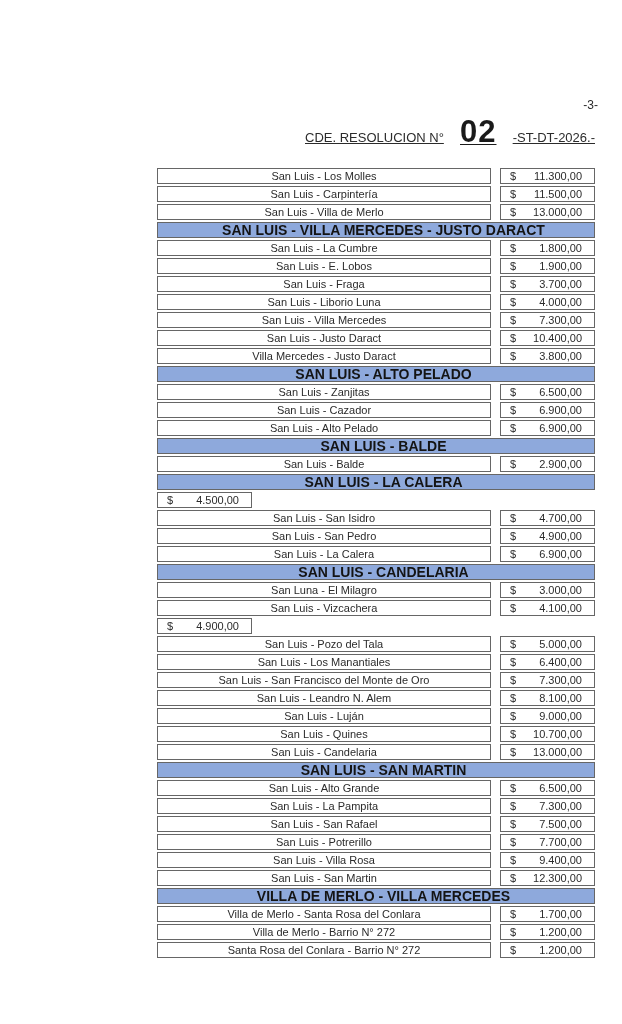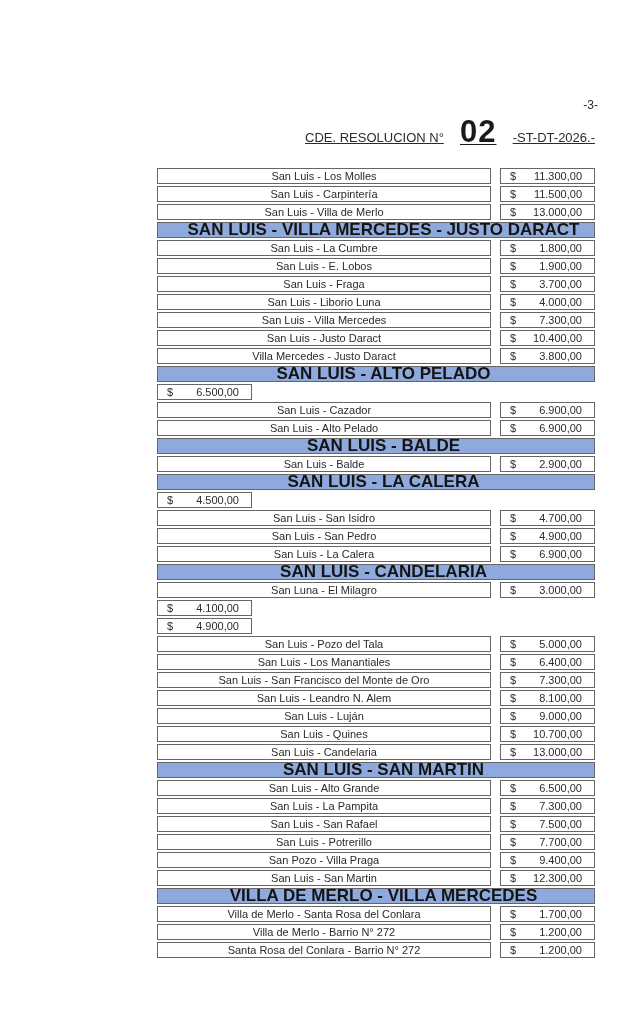--- a/index.html
+++ b/index.html
@@ -73,21 +73,21 @@
     font-size: 11px;
     justify-content: space-between;
     padding: 0 12px 0 9px;
     color: #2b2b2b;
   }
   .section-cell {
     flex: 1;
     background: var(--section-bg);
     justify-content: center;
     font-weight: bold;
-    font-size: 17px;
+    font-size: 14px;
     color: #141414;
     padding-left: 15px;
   }
 </style>
 </head>
 <body>
 
 <div class="page">
 
   <div class="page-number">-3-</div>
@@ -169,20 +169,21 @@
         <div class="cell route-cell">Villa Mercedes - Justo Daract</div>
         <div class="cell price-cell">
           <span>$</span>
           <span>3.800,00</span>
         </div>
       </div>
       <div class="row">
         <div class="cell section-cell">SAN LUIS - ALTO PELADO</div>
       </div>
       <div class="row">
+        <div class="cell route-cell">San Luis - Zanjitas</div>
         <div class="cell price-cell">
           <span>$</span>
           <span>6.500,00</span>
         </div>
       </div>
       <div class="row">
         <div class="cell route-cell">San Luis - Cazador</div>
         <div class="cell price-cell">
           <span>$</span>
           <span>6.900,00</span>
@@ -239,20 +240,21 @@
         <div class="cell section-cell">SAN LUIS - CANDELARIA</div>
       </div>
       <div class="row">
         <div class="cell route-cell">San Luna - El Milagro</div>
         <div class="cell price-cell">
           <span>$</span>
           <span>3.000,00</span>
         </div>
       </div>
       <div class="row">
+        <div class="cell route-cell">San Luis - Vizcachera</div>
         <div class="cell price-cell">
           <span>$</span>
           <span>4.100,00</span>
         </div>
       </div>
       <div class="row">
         <div class="cell price-cell">
           <span>$</span>
           <span>4.900,00</span>
         </div>
@@ -331,21 +333,21 @@
         </div>
       </div>
       <div class="row">
         <div class="cell route-cell">San Luis - Potrerillo</div>
         <div class="cell price-cell">
           <span>$</span>
           <span>7.700,00</span>
         </div>
       </div>
       <div class="row">
-        <div class="cell route-cell">San Pozo - Villa Praga</div>
+        <div class="cell route-cell">San Luis - Villa Rosa</div>
         <div class="cell price-cell">
           <span>$</span>
           <span>9.400,00</span>
         </div>
       </div>
       <div class="row">
         <div class="cell route-cell">San Luis - San Martin</div>
         <div class="cell price-cell">
           <span>$</span>
           <span>12.300,00</span>

